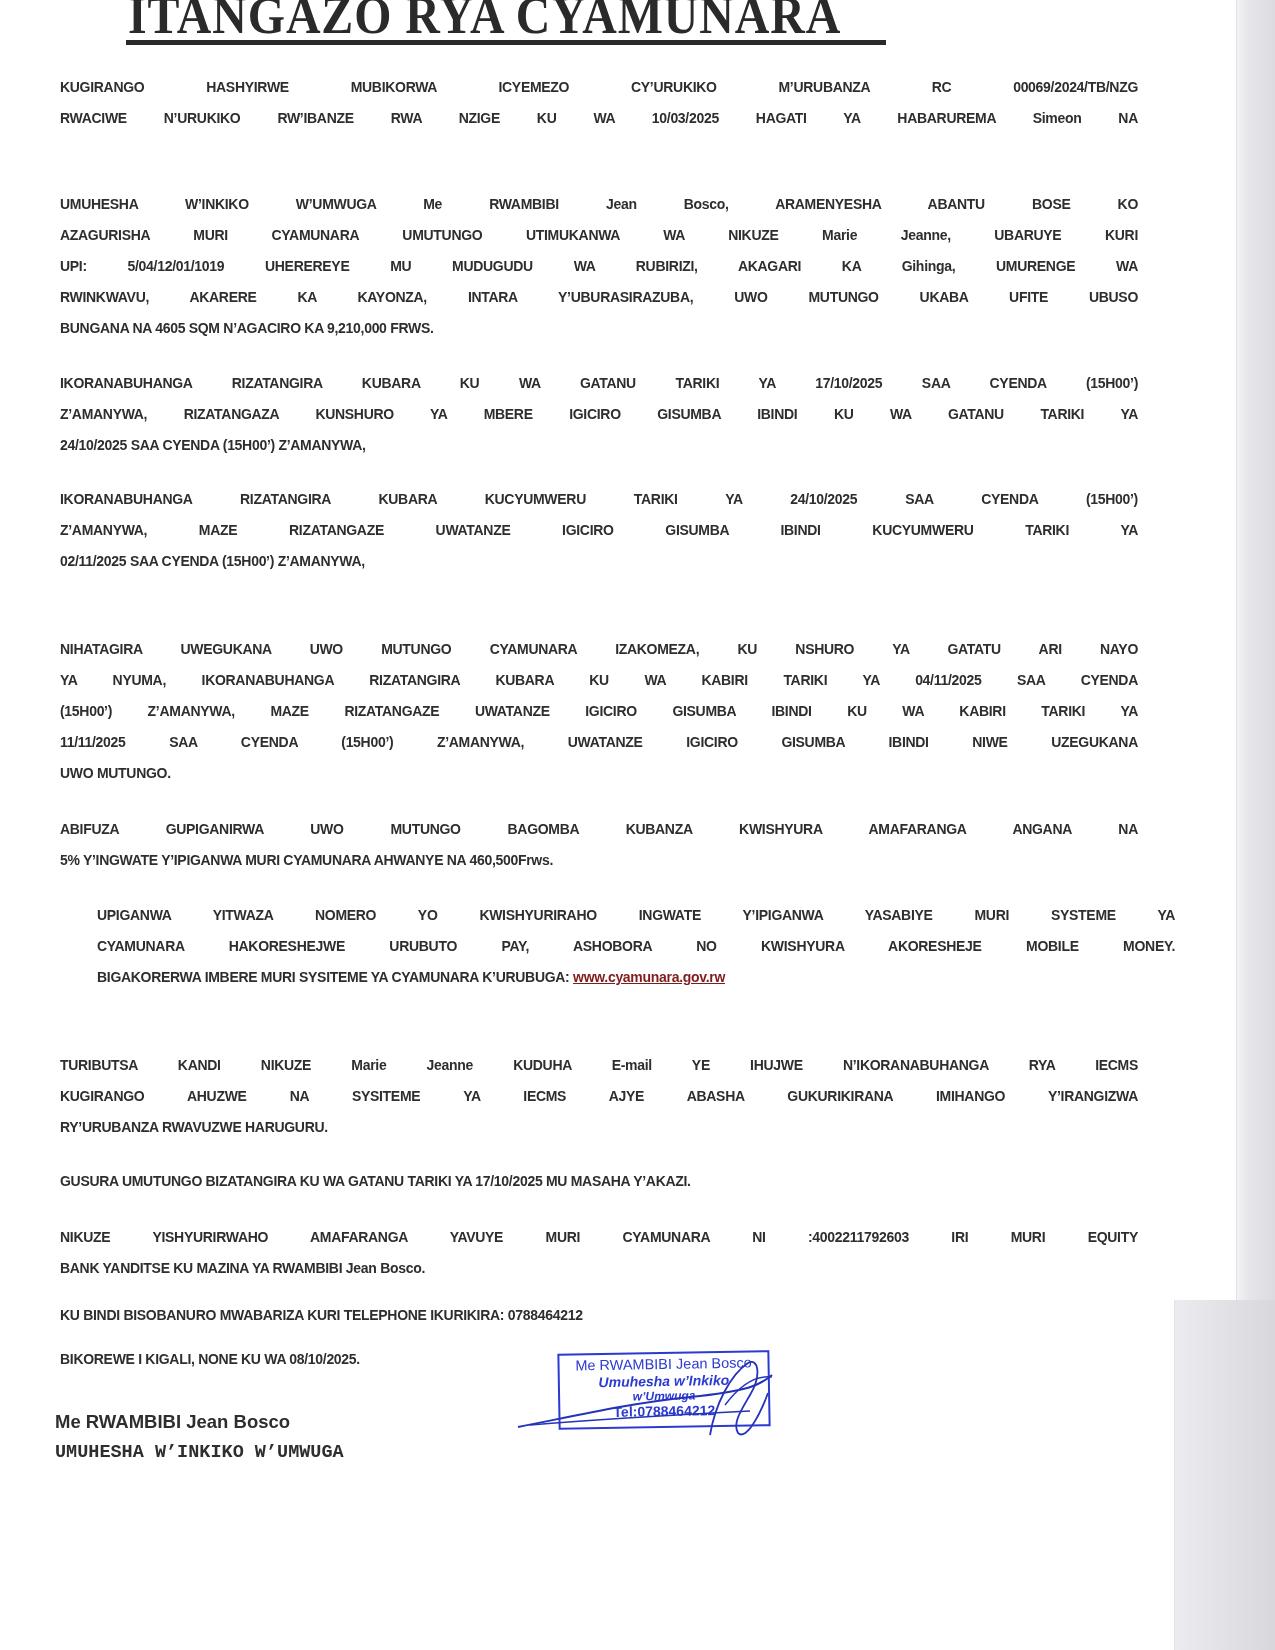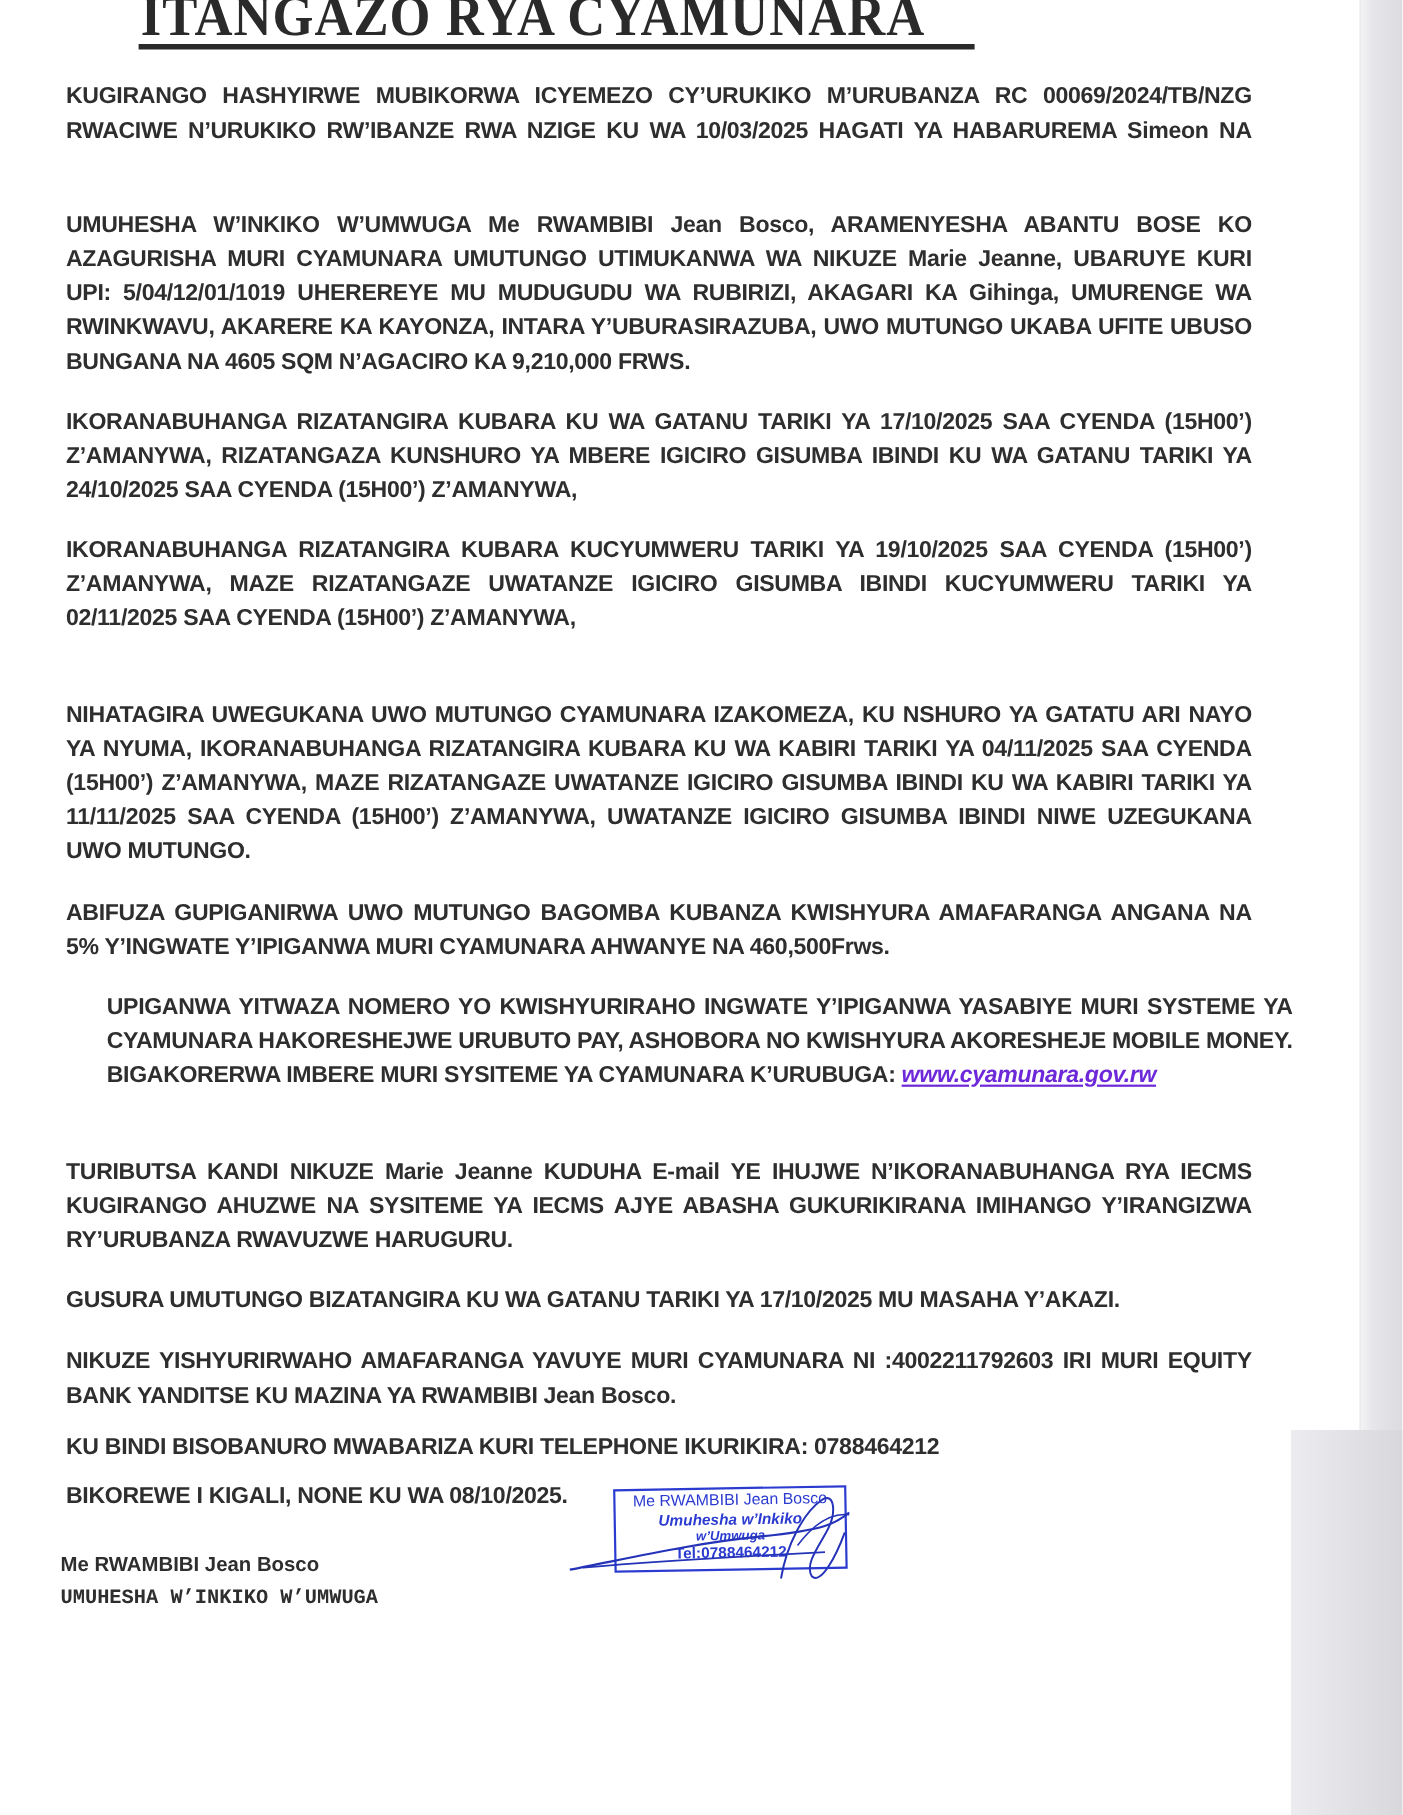--- a/index.html
+++ b/index.html
@@ -24,27 +24,27 @@
     font-size: 52px; font-weight: bold; color: #2a2a2a;
     letter-spacing: 1px; transform: scaleX(0.92); transform-origin: left top;
     white-space: nowrap; line-height: 60px;
   }
   .title-underline {
     position: absolute; left: 126px; top: 40px; width: 760px; height: 5px;
     background: #2a2a2a;
   }
   .para {
     position: absolute; left: 60px; width: 1078px;
-    font-size: 21px; font-weight: bold; line-height: 31px;
+    font-size: 14px; font-weight: bold; line-height: 31px;
     text-align: justify; text-align-last: left;
     color: #2e2e2e; letter-spacing: -0.3px;
   }
   .line { display: block; white-space: nowrap; }
   .line.j { text-align: justify; text-align-last: justify; white-space: normal; }
-  .link { color: #6d28d9; text-decoration: underline; font-weight: bold; font-style: italic; }
+  .link { color: #7f1d1d; text-decoration: underline; font-weight: bold; }
   .sign {
     position: absolute; left: 55px;
     font-size: 18.5px; font-weight: bold; color: #2e2e2e; line-height: 31px;
   }
   .stamp {
     position: absolute; left: 558px; top: 1352px; width: 208px; height: 72px;
     border: 2px solid #2b3bd0; color: #2b3bd0;
     font-family: "Liberation Sans", sans-serif; text-align: center;
     transform: rotate(-1deg);
   }
@@ -78,21 +78,21 @@
   <span class="line">BUNGANA NA 4605 SQM N’AGACIRO KA 9,210,000 FRWS.</span>
 </div>
 
 <div class="para" style="top:368px;">
   <span class="line j">IKORANABUHANGA RIZATANGIRA KUBARA KU WA GATANU TARIKI YA 17/10/2025 SAA CYENDA (15H00’)</span>
   <span class="line j">Z’AMANYWA, RIZATANGAZA KUNSHURO YA MBERE IGICIRO GISUMBA IBINDI KU WA GATANU TARIKI YA</span>
   <span class="line">24/10/2025 SAA CYENDA (15H00’) Z’AMANYWA,</span>
 </div>
 
 <div class="para" style="top:484px;">
-  <span class="line j">IKORANABUHANGA RIZATANGIRA KUBARA KUCYUMWERU TARIKI YA 19/10/2025 SAA CYENDA (15H00’)</span>
+  <span class="line j">IKORANABUHANGA RIZATANGIRA KUBARA KUCYUMWERU TARIKI YA 24/10/2025 SAA CYENDA (15H00’)</span>
   <span class="line j">Z’AMANYWA, MAZE RIZATANGAZE UWATANZE IGICIRO GISUMBA IBINDI KUCYUMWERU TARIKI YA</span>
   <span class="line">02/11/2025 SAA CYENDA (15H00’) Z’AMANYWA,</span>
 </div>
 
 <div class="para" style="top:634px;">
   <span class="line j">NIHATAGIRA UWEGUKANA UWO MUTUNGO CYAMUNARA IZAKOMEZA, KU NSHURO YA GATATU ARI NAYO</span>
   <span class="line j">YA NYUMA, IKORANABUHANGA RIZATANGIRA KUBARA KU WA KABIRI TARIKI YA 04/11/2025 SAA CYENDA</span>
   <span class="line j">(15H00’) Z’AMANYWA, MAZE RIZATANGAZE UWATANZE IGICIRO GISUMBA IBINDI KU WA KABIRI TARIKI YA</span>
   <span class="line j">11/11/2025 SAA CYENDA (15H00’) Z’AMANYWA, UWATANZE IGICIRO GISUMBA IBINDI NIWE UZEGUKANA</span>
   <span class="line">UWO MUTUNGO.</span>

